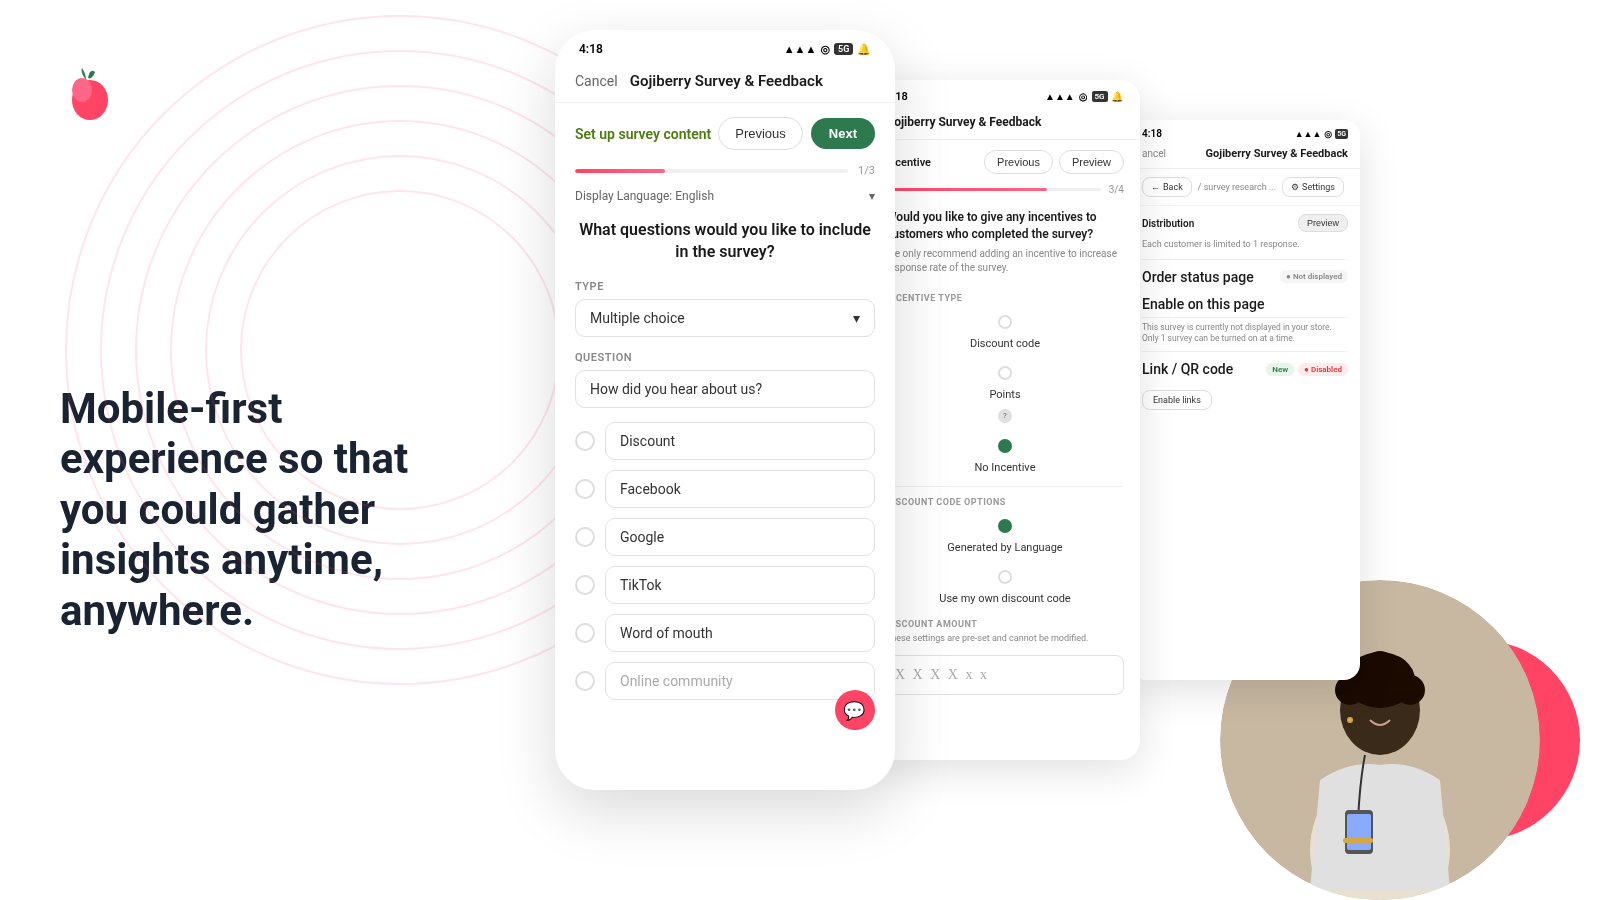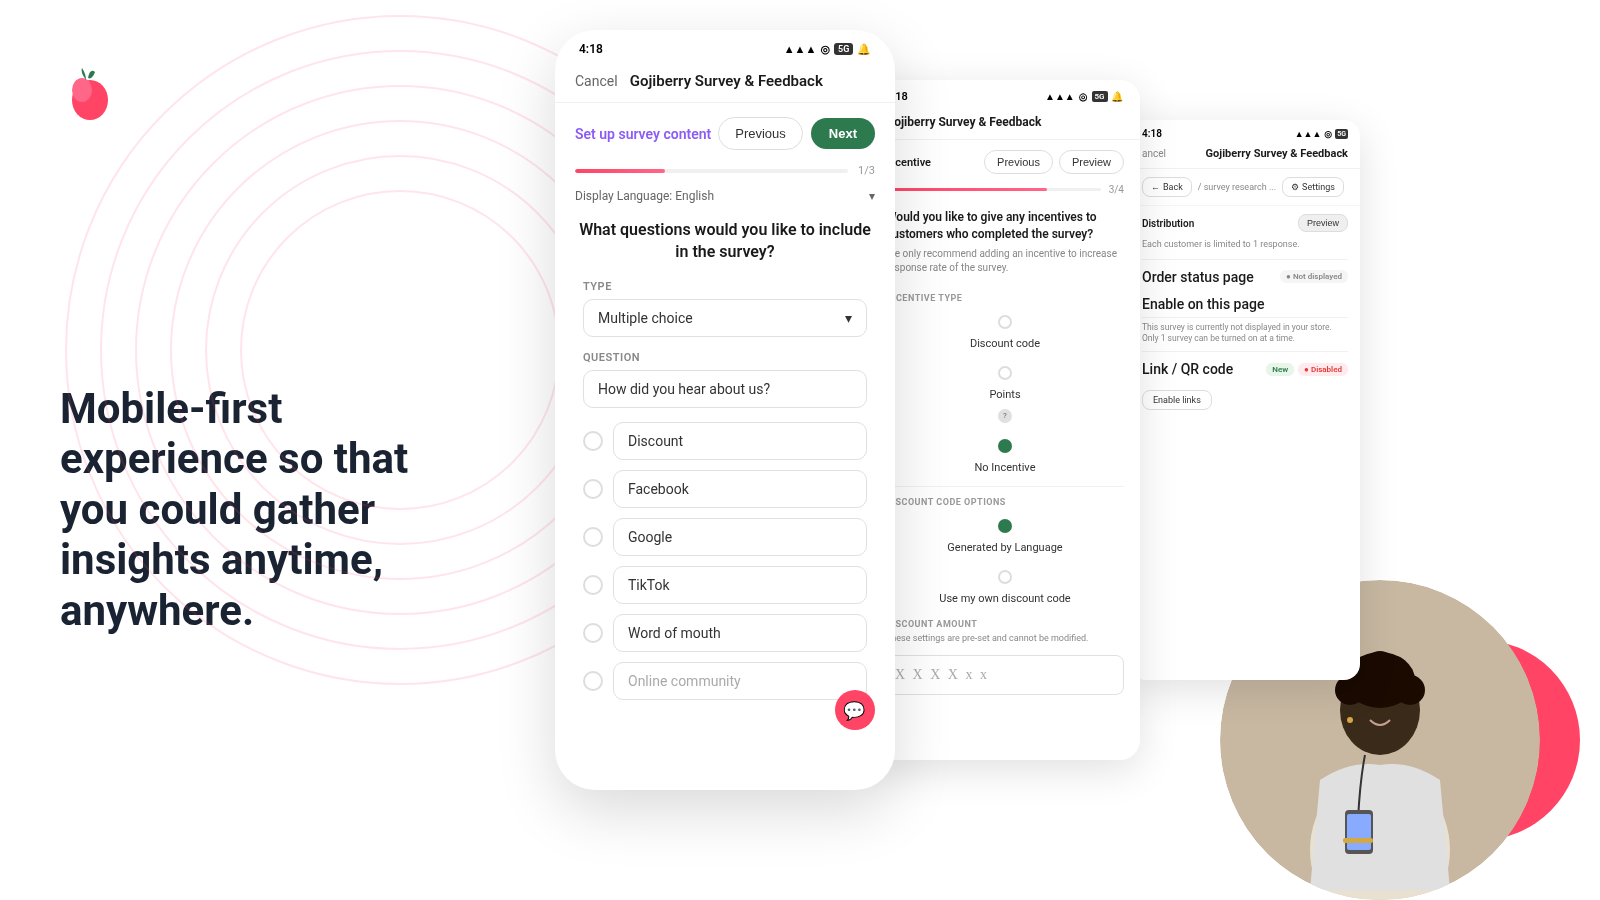--- a/index.html
+++ b/index.html
@@ -92,21 +92,21 @@
     .step-header {
       display: flex;
       justify-content: space-between;
       align-items: center;
       padding: 14px 20px;
     }
 
     .step-label {
       font-size: 14px;
       font-weight: 600;
-      color: #8b5cf6;
+      color: #4d7c0f;
     }
 
     .step-nav {
       display: flex;
       gap: 8px;
       align-items: center;
     }
 
     .prev-btn {
       padding: 8px 16px;
@@ -169,21 +169,21 @@
     .phone-question {
       text-align: center;
       font-size: 16px;
       font-weight: 600;
       color: #1a1a1a;
       padding: 8px 24px 16px;
       line-height: 1.4;
     }
 
     .form-section {
-      padding: 0 28px;
+      padding: 0 20px;
     }
 
     .field-label {
       font-size: 11px;
       font-weight: 600;
       color: #888;
       letter-spacing: 0.5px;
       margin-bottom: 6px;
     }
 

